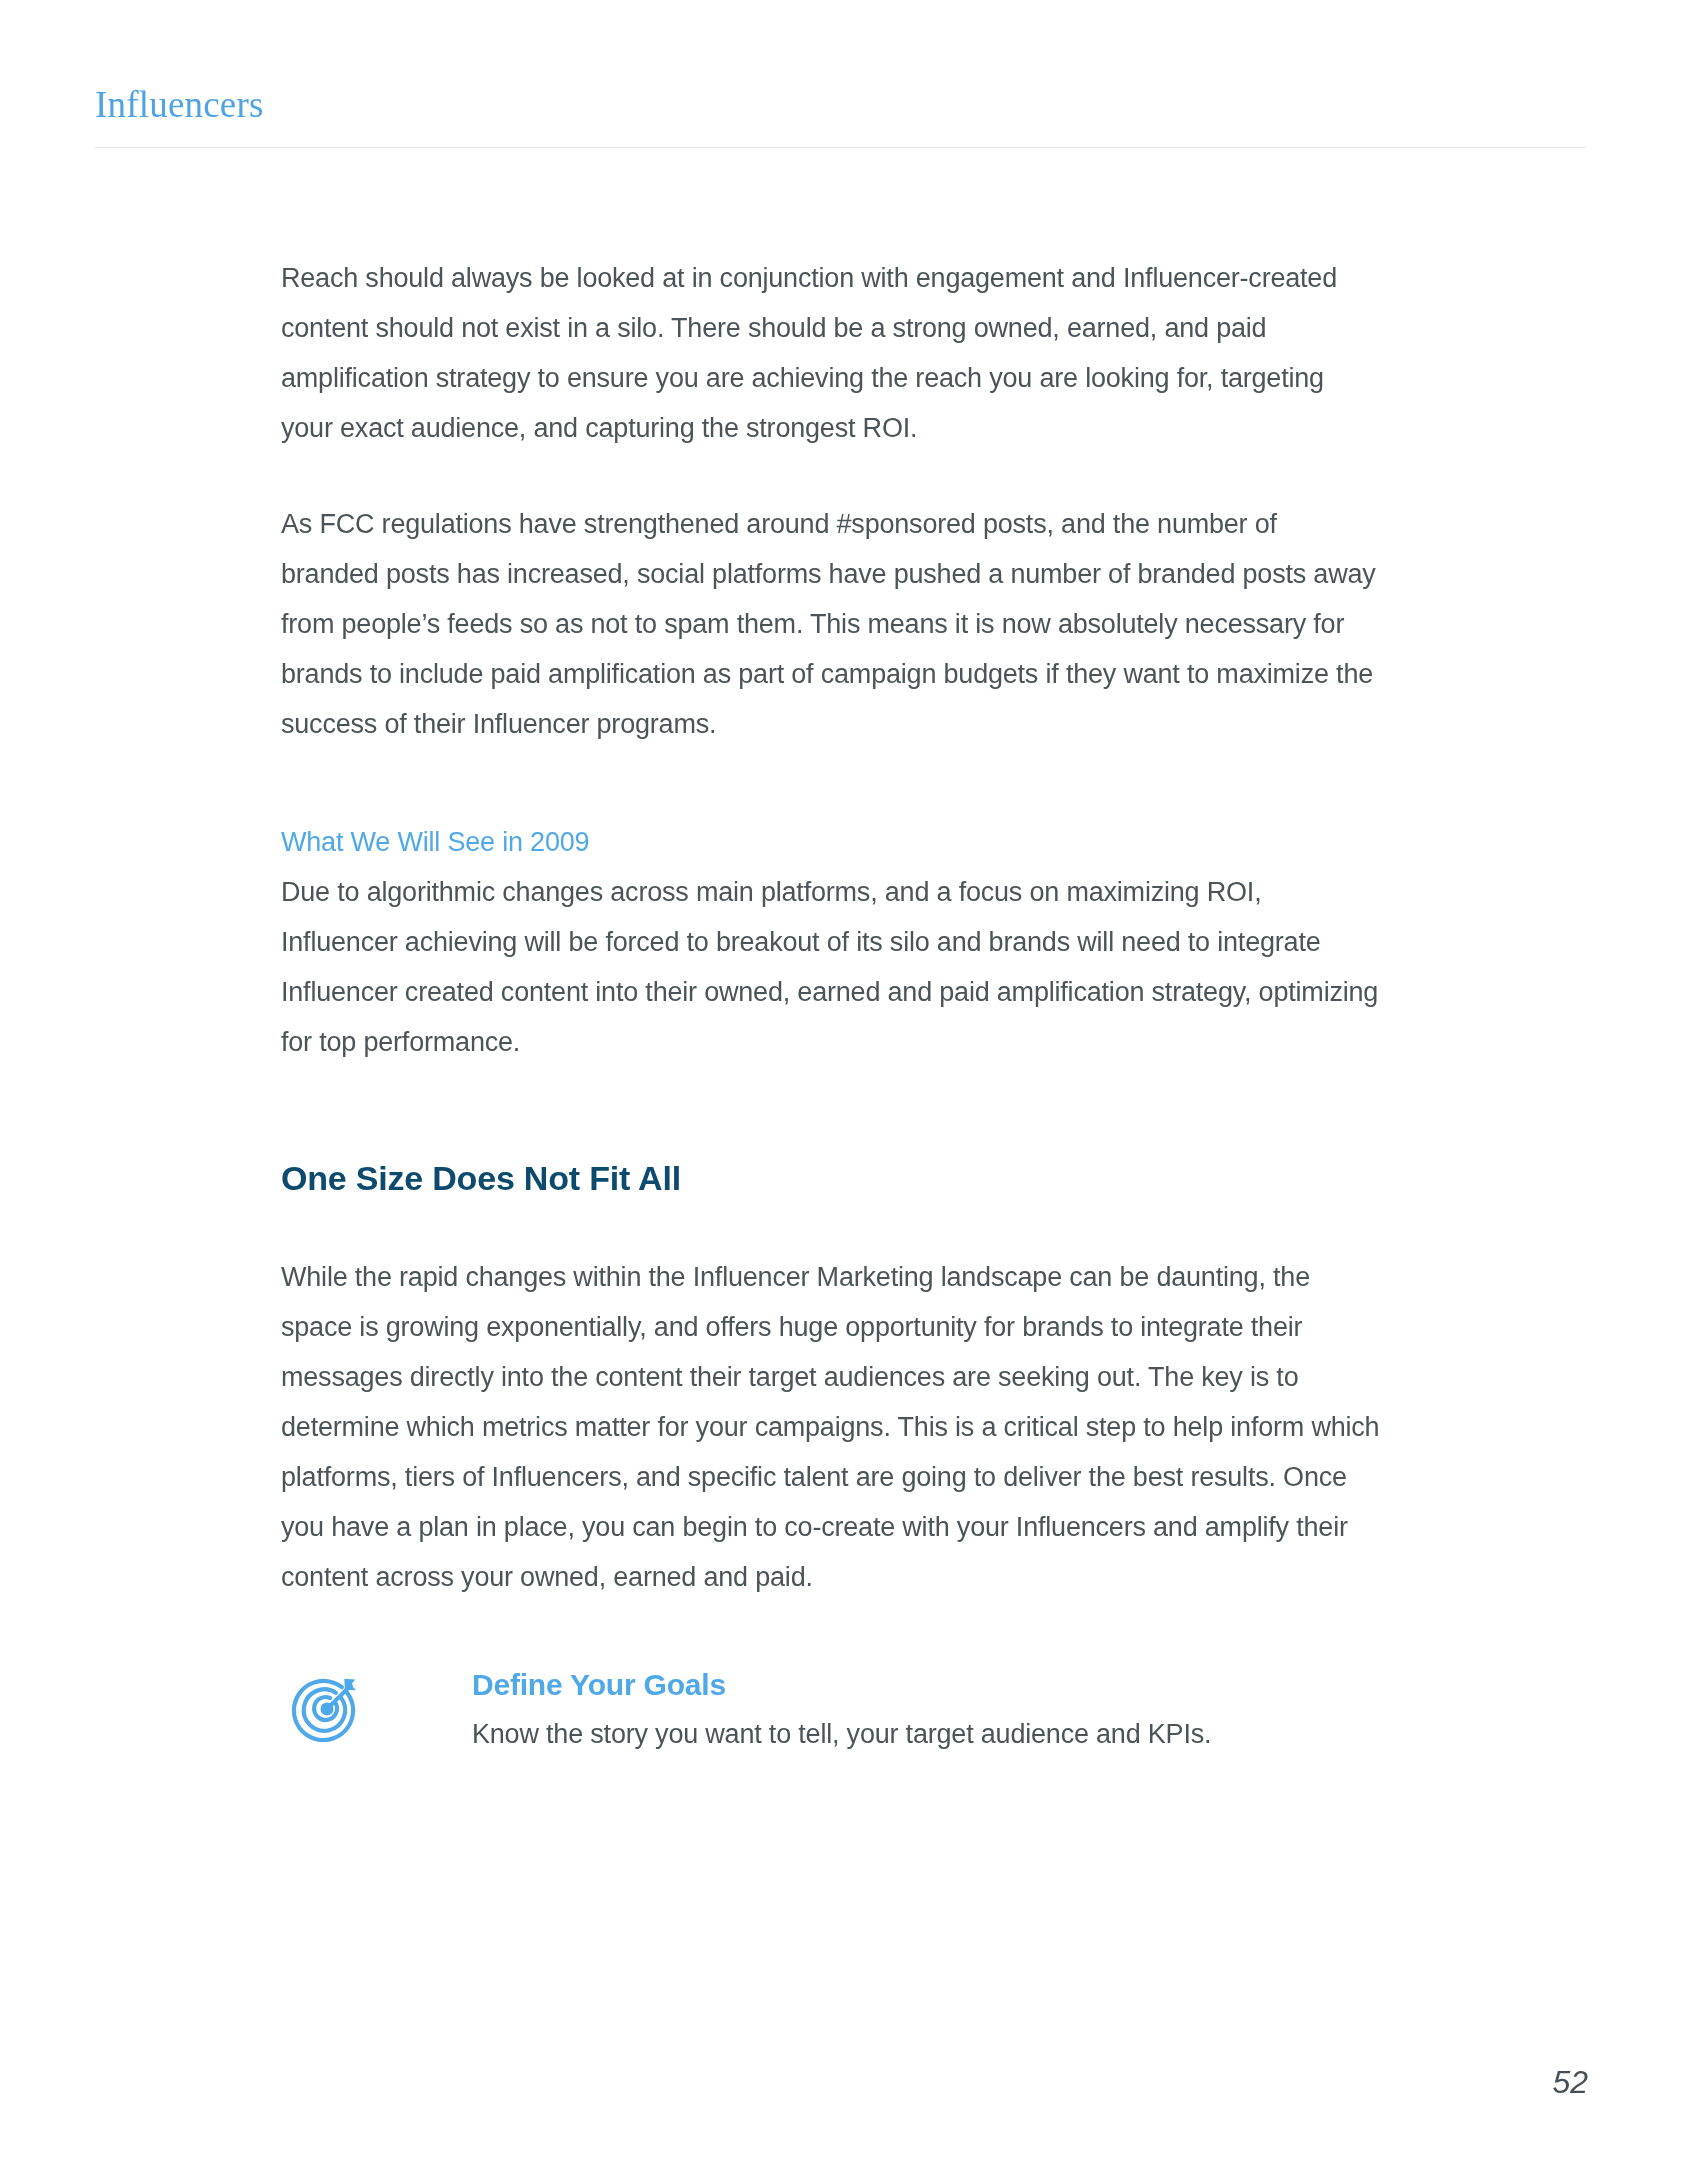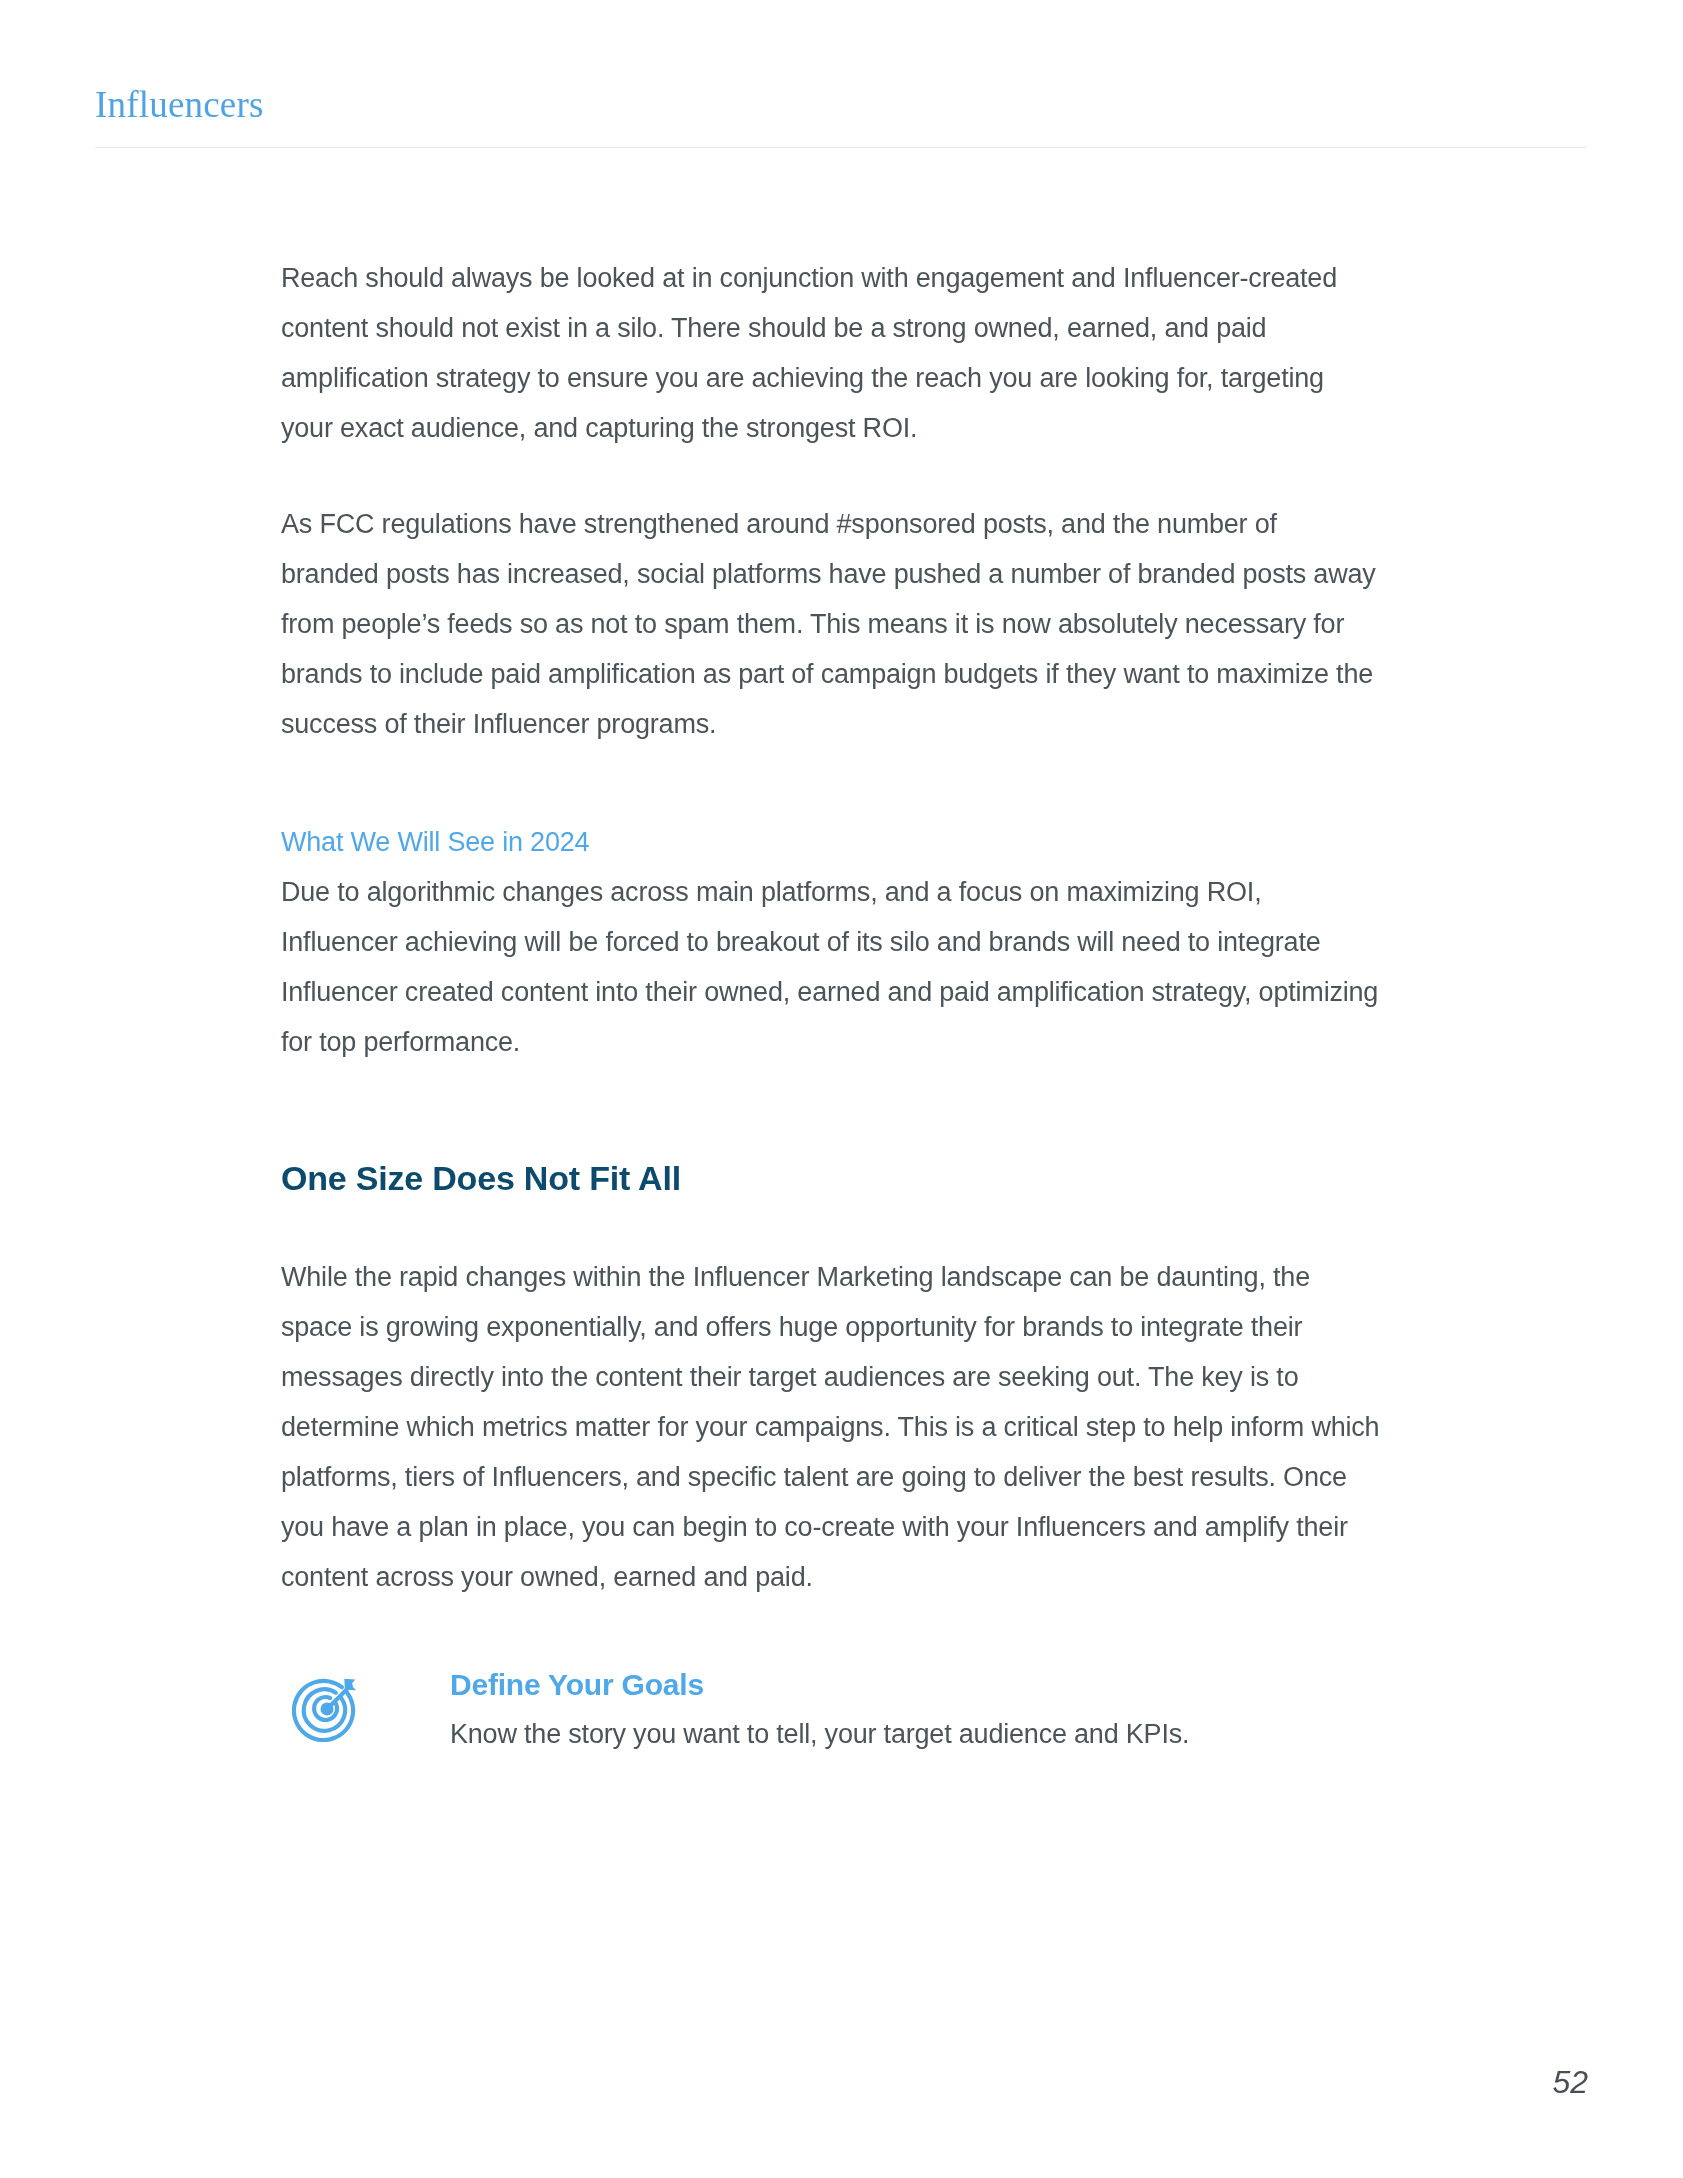--- a/index.html
+++ b/index.html
@@ -101,21 +101,21 @@
   }
   .callout-icon {
     flex: 0 0 auto;
     width: 75px;
     height: 75px;
     margin-left: 11px;
     margin-top: 4px;
   }
   .callout-icon svg { display: block; }
   .callout-body {
-    margin-left: 83px;
+    margin-left: 105px;
     padding-top: 2px;
   }
   .callout-title {
     font-family: "Liberation Sans", sans-serif;
     font-size: 30px;
     line-height: 40px;
     font-weight: 700;
     color: #4fa8e8;
     letter-spacing: -0.2px;
     margin: 0 0 8px 0;
@@ -151,21 +151,21 @@
   <div class="header-rule"></div>
 
   <div class="content">
 
     <p class="body-par">Reach should always be looked at in conjunction with engagement and Influencer-created content should not exist in a silo. There should be a strong owned, earned, and paid amplification strategy to ensure you are achieving the reach you are looking for, targeting your exact audience, and capturing the strongest ROI.</p>
 
     <p class="body-par">As FCC regulations have strengthened around #sponsored posts, and the number of branded posts has increased, social platforms have pushed a number of branded posts away from people’s feeds so as not to spam them. This means it is now absolutely necessary for brands to include paid amplification as part of campaign budgets if they want to maximize the success of their Influencer programs.</p>
 
     <div class="spacer-sm"></div>
 
-    <div class="subhead">What We Will See in 2024</div>
+    <div class="subhead">What We Will See in 2009</div>
 
     <p class="body-par">Due to algorithmic changes across main platforms, and a focus on maximizing ROI, Influencer achieving will be forced to breakout of its silo and brands will need to integrate Influencer created content into their owned, earned and paid amplification strategy, optimizing for top performance.</p>
 
     <div class="spacer-md"></div>
 
     <h2 class="section-heading">One Size Does Not Fit All</h2>
 
     <div class="spacer-lg"></div>
 
     <p class="body-par tight">While the rapid changes within the Influencer Marketing landscape can be daunting, the space is growing exponentially, and offers huge opportunity for brands to integrate their messages directly into the content their target audiences are seeking out. The key is to determine which metrics matter for your campaigns. This is a critical step to help inform which platforms, tiers of Influencers, and specific talent are going to deliver the best results. Once you have a plan in place, you can begin to co-create with your Influencers and amplify their content across your owned, earned and paid.</p>

